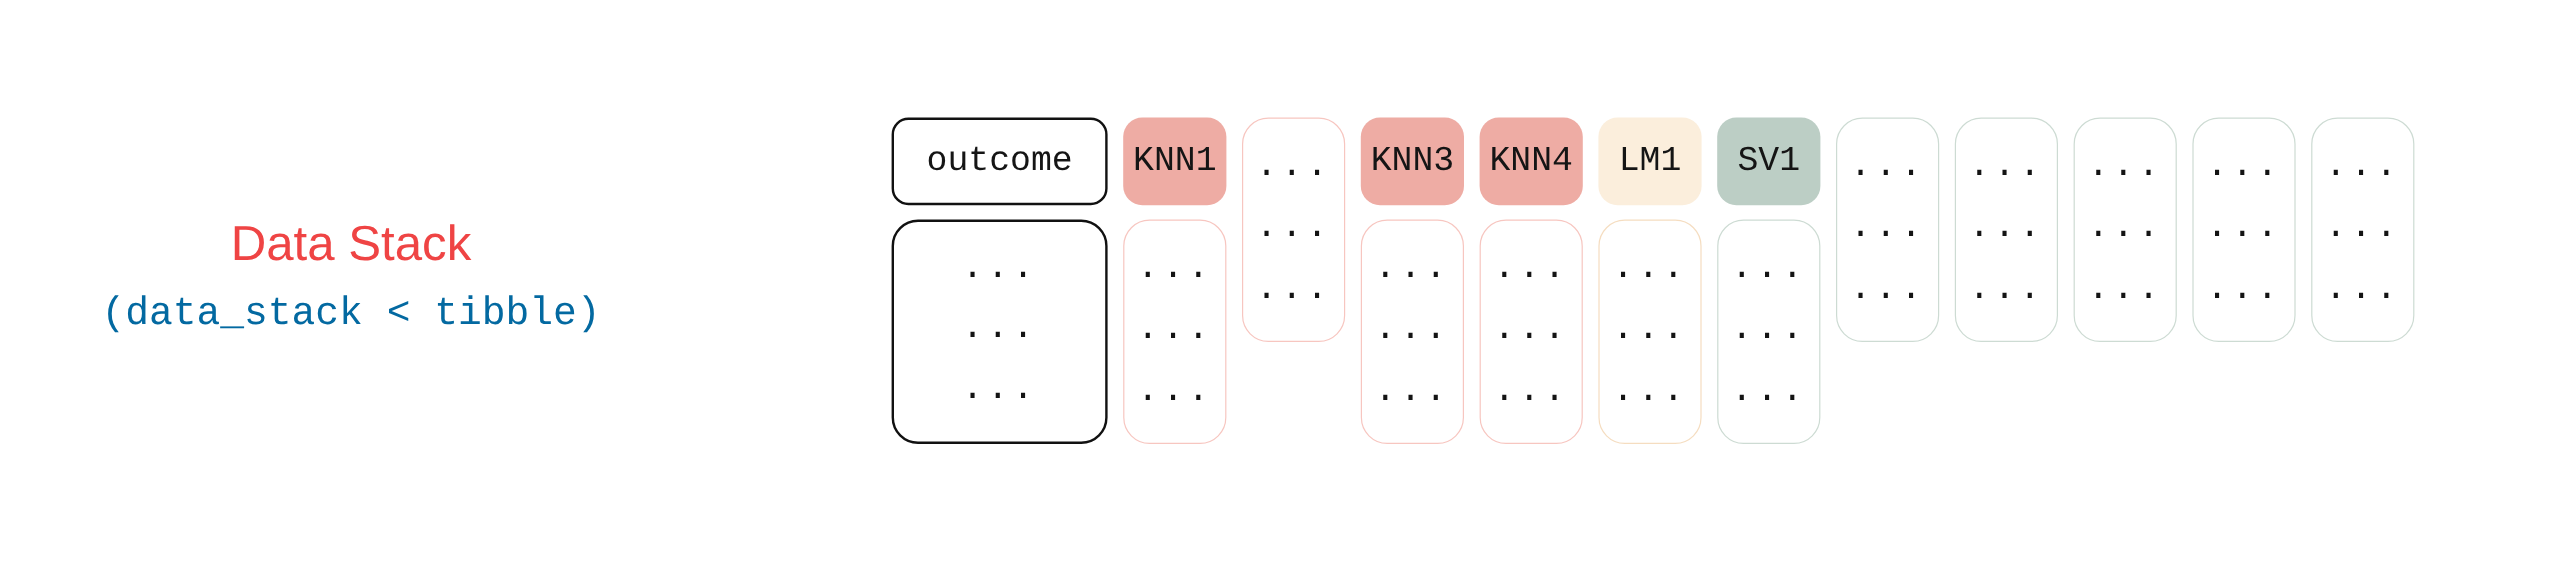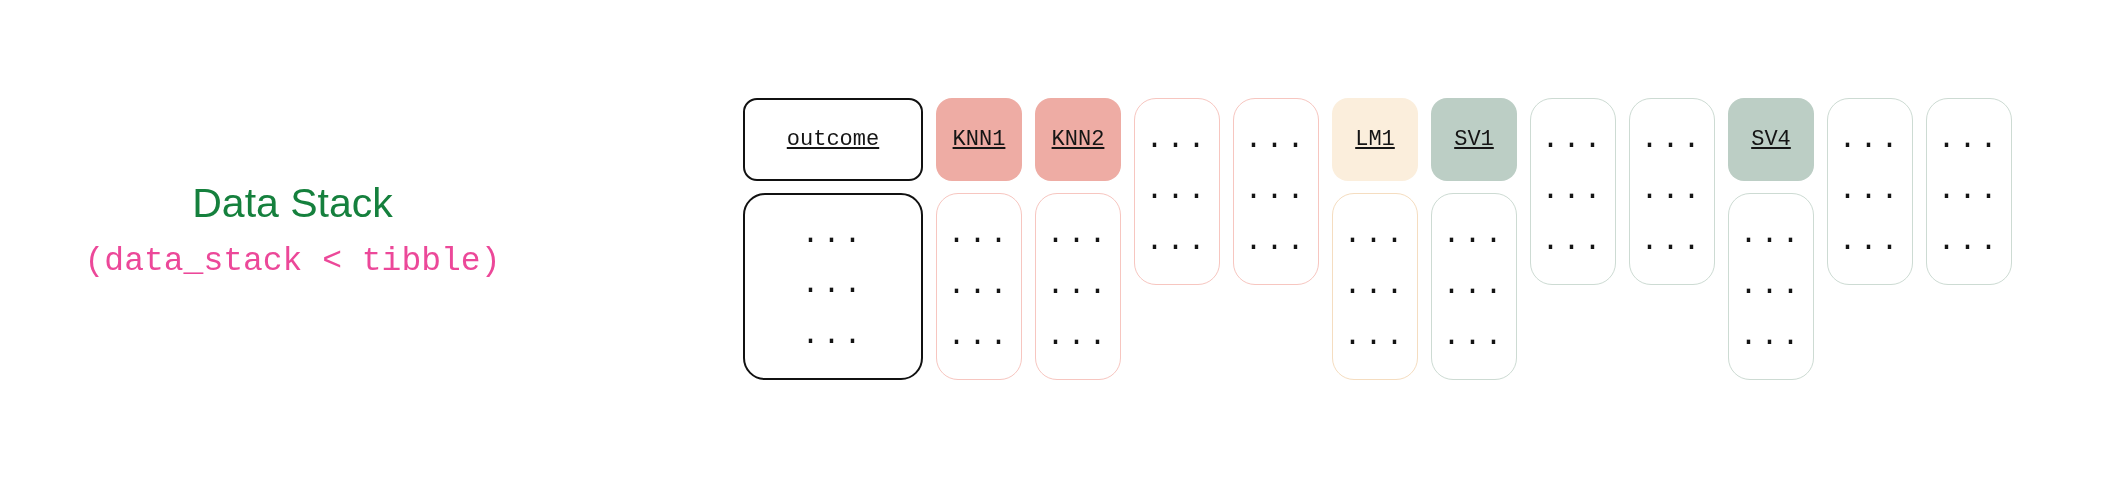--- a/index.html
+++ b/index.html
@@ -20,56 +20,55 @@
     position: absolute;
     left: 30px;
     top: 180px;
     width: 525px;
     text-align: center;
   }
   .label-title {
     font-family: "Liberation Sans", sans-serif;
     font-size: 41px;
     line-height: 46px;
-    color: #15803d;
+    color: #ef4444;
   }
   .label-subtitle {
     font-family: "Liberation Mono", monospace;
     font-size: 33px;
     line-height: 40px;
     margin-top: 16px;
-    color: #ec4899;
+    color: #0369a1;
     white-space: nowrap;
   }
   .stack-table {
     position: absolute;
     left: 743px;
     top: 98px;
     display: flex;
     gap: 13px;
     align-items: flex-start;
   }
   .col {
     display: flex;
     flex-direction: column;
     gap: 12px;
     width: 86px;
     flex: 0 0 auto;
   }
   .col.outcome { width: 180px; }
   .head {
-    height: 83px;
+    height: 73px;
     border-radius: 16px;
     display: flex;
     align-items: center;
     justify-content: center;
-    font-size: 22px;
+    font-size: 29px;
     box-sizing: border-box;
     letter-spacing: 0px;
-    text-decoration: underline;
   }
   .col.outcome .head {
     background: #ffffff;
     border: 2.5px solid #111111;
     border-radius: 14px;
   }
   .col.knn .head { background: var(--knn-bg); }
   .col.lm  .head { background: var(--lm-bg); }
   .col.sv  .head { background: var(--sv-bg); }
   .body {
@@ -114,35 +113,36 @@
       </div>
       <div class="col knn">
         <div class="head">KNN1</div>
         <div class="body">
           <div class="cell">...</div>
           <div class="cell">...</div>
           <div class="cell">...</div>
         </div>
       </div>
       <div class="col knn">
-        <div class="head">KNN2</div>
         <div class="body">
           <div class="cell">...</div>
           <div class="cell">...</div>
           <div class="cell">...</div>
         </div>
       </div>
       <div class="col knn">
+        <div class="head">KNN3</div>
         <div class="body">
           <div class="cell">...</div>
           <div class="cell">...</div>
           <div class="cell">...</div>
         </div>
       </div>
       <div class="col knn">
+        <div class="head">KNN4</div>
         <div class="body">
           <div class="cell">...</div>
           <div class="cell">...</div>
           <div class="cell">...</div>
         </div>
       </div>
       <div class="col lm">
         <div class="head">LM1</div>
         <div class="body">
           <div class="cell">...</div>
@@ -166,21 +166,20 @@
         </div>
       </div>
       <div class="col sv">
         <div class="body">
           <div class="cell">...</div>
           <div class="cell">...</div>
           <div class="cell">...</div>
         </div>
       </div>
       <div class="col sv">
-        <div class="head">SV4</div>
         <div class="body">
           <div class="cell">...</div>
           <div class="cell">...</div>
           <div class="cell">...</div>
         </div>
       </div>
       <div class="col sv">
         <div class="body">
           <div class="cell">...</div>
           <div class="cell">...</div>

